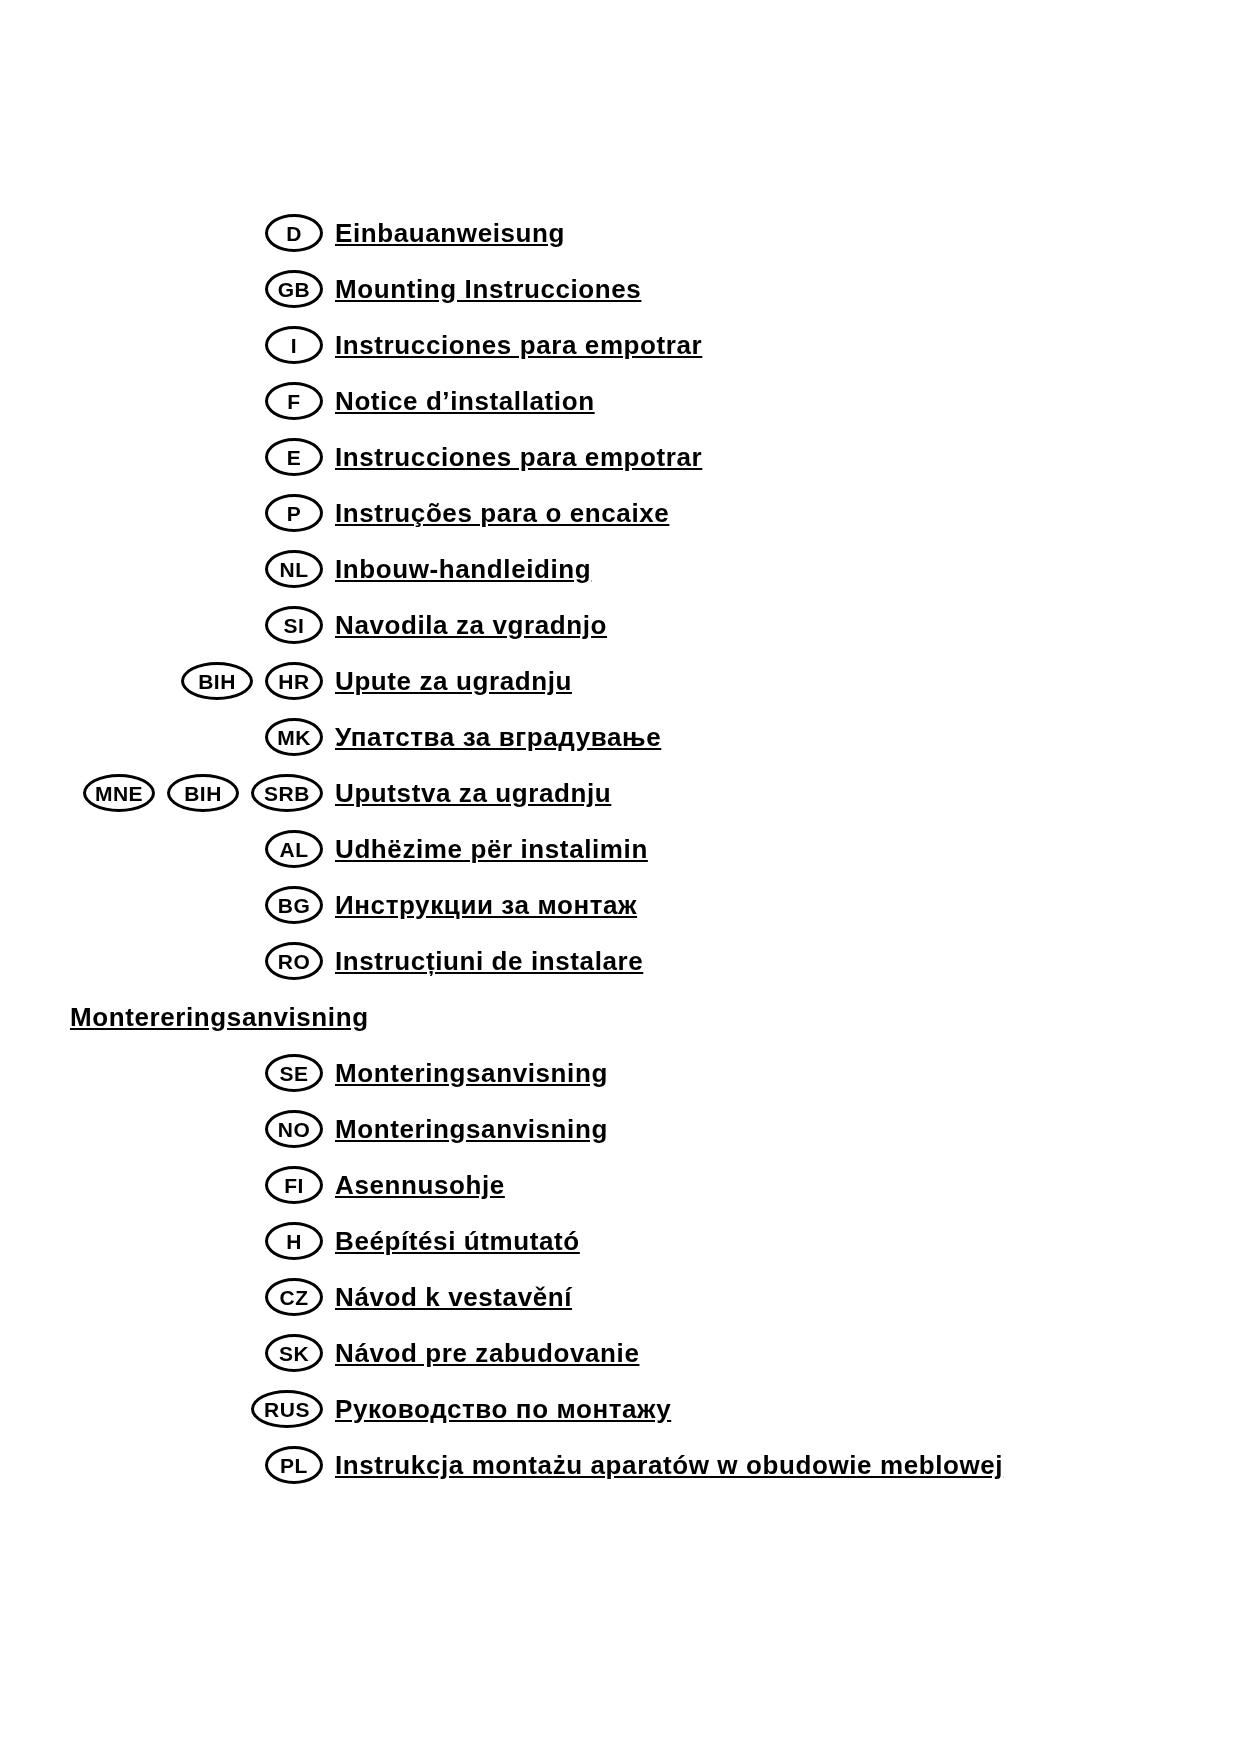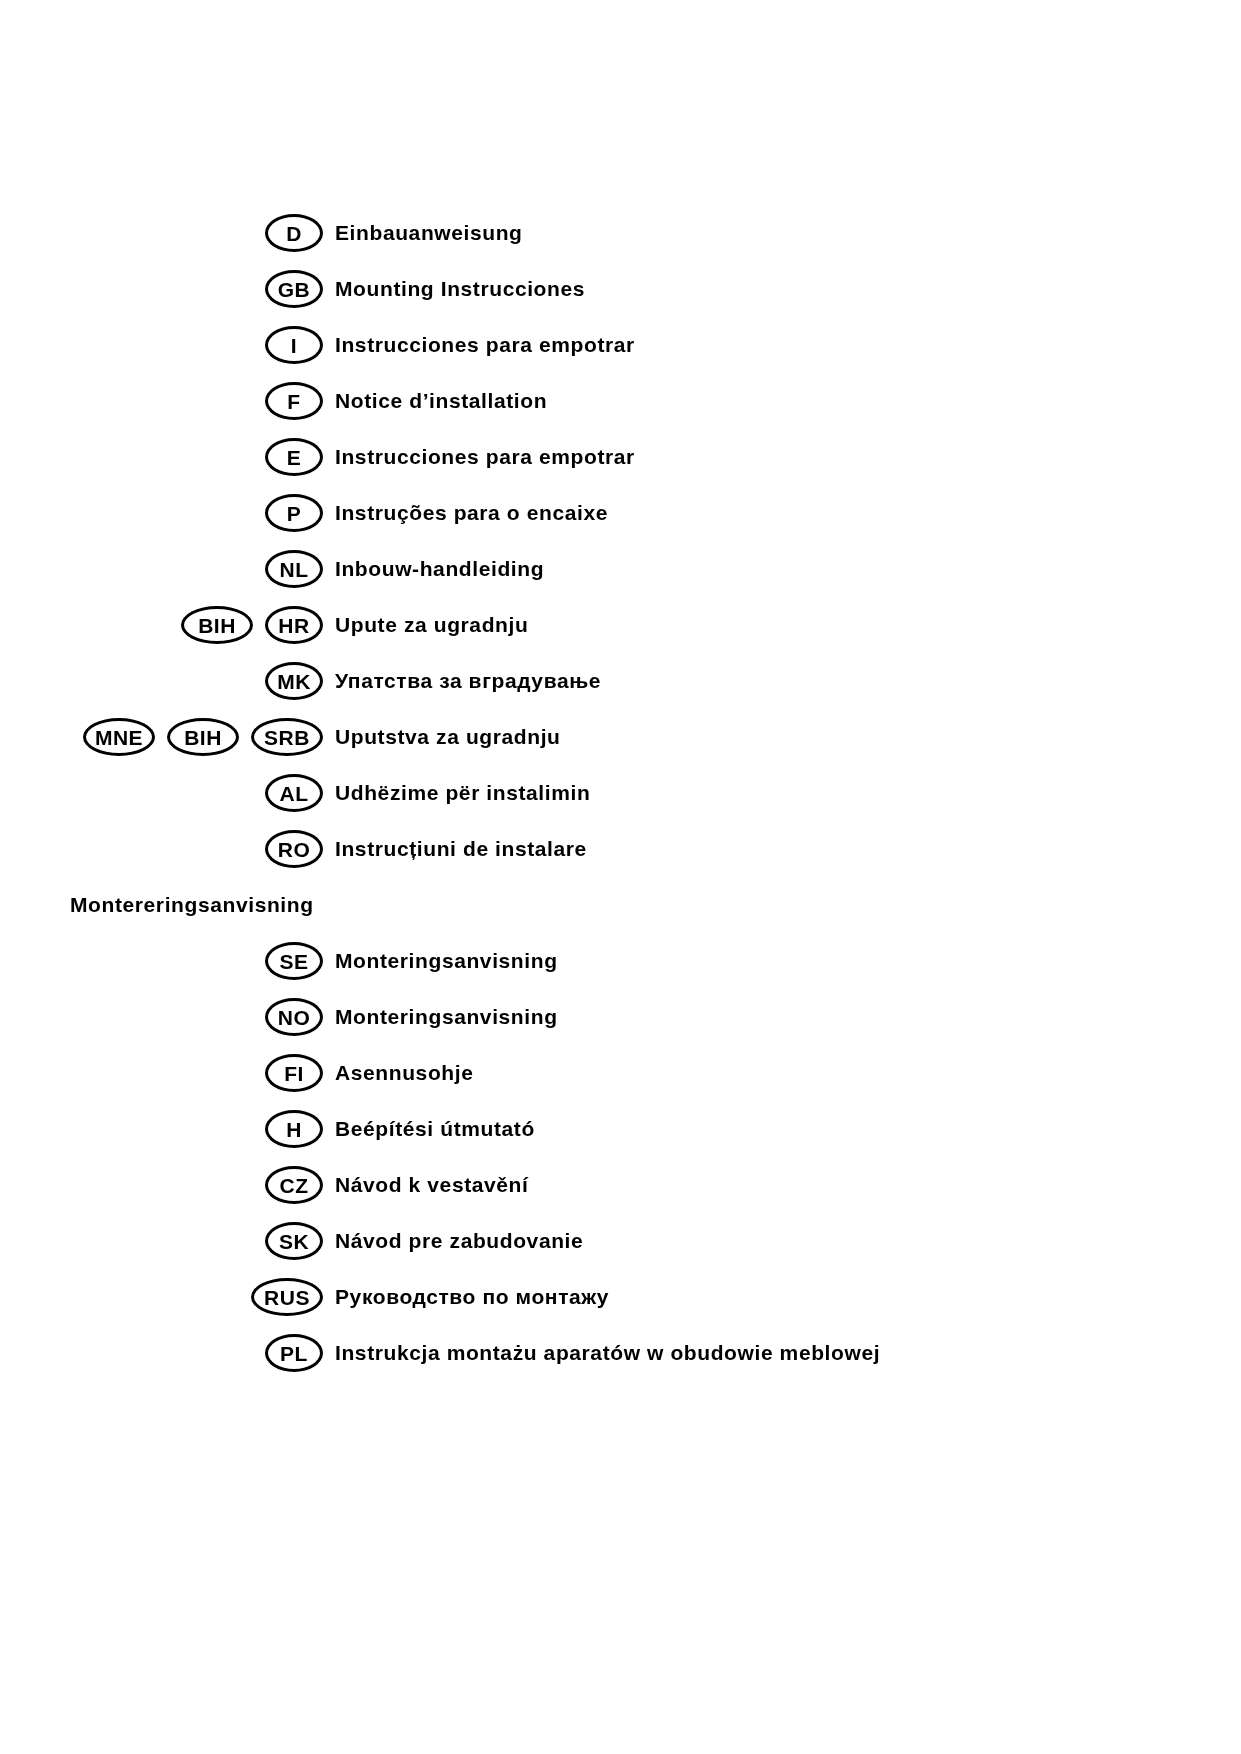--- a/index.html
+++ b/index.html
@@ -61,25 +61,26 @@
     justify-content: center;
     font-size: 21px;
     font-weight: bold;
     letter-spacing: 0.5px;
     line-height: 1;
     font-family: "Liberation Sans", sans-serif;
   }
   .badge.w3 { min-width: 72px; }
 
   .lang-title {
-    font-size: 21px;
+    font-size: 26px;
     font-weight: bold;
     letter-spacing: 0.6px;
     white-space: nowrap;
     font-family: "Liberation Sans", sans-serif;
+    text-decoration: underline;
   }
 </style>
 </head>
 <body>
 
 <div class="page">
   <div class="lang-list" id="lang-list">
       <div class="lang-row">
         <div class="badges">
           <span class="badge">D</span>
@@ -117,20 +118,26 @@
         <div class="lang-title">Instruções para o encaixe</div>
       </div>
       <div class="lang-row">
         <div class="badges">
           <span class="badge">NL</span>
         </div>
         <div class="lang-title">Inbouw-handleiding</div>
       </div>
       <div class="lang-row">
         <div class="badges">
+          <span class="badge">SI</span>
+        </div>
+        <div class="lang-title">Navodila za vgradnjo</div>
+      </div>
+      <div class="lang-row">
+        <div class="badges">
           <span class="badge w3">BIH</span>
           <span class="badge">HR</span>
         </div>
         <div class="lang-title">Upute za ugradnju</div>
       </div>
       <div class="lang-row">
         <div class="badges">
           <span class="badge">MK</span>
         </div>
         <div class="lang-title">Упатства за вградување</div>
@@ -144,20 +151,26 @@
         <div class="lang-title">Uputstva za ugradnju</div>
       </div>
       <div class="lang-row">
         <div class="badges">
           <span class="badge">AL</span>
         </div>
         <div class="lang-title">Udhëzime për instalimin</div>
       </div>
       <div class="lang-row">
         <div class="badges">
+          <span class="badge">BG</span>
+        </div>
+        <div class="lang-title">Инструкции за монтаж</div>
+      </div>
+      <div class="lang-row">
+        <div class="badges">
           <span class="badge">RO</span>
         </div>
         <div class="lang-title">Instrucțiuni de instalare</div>
       </div>
       <div class="lang-row">
         <div class="lang-title">Montereringsanvisning</div>
       </div>
       <div class="lang-row">
         <div class="badges">
           <span class="badge">SE</span>

